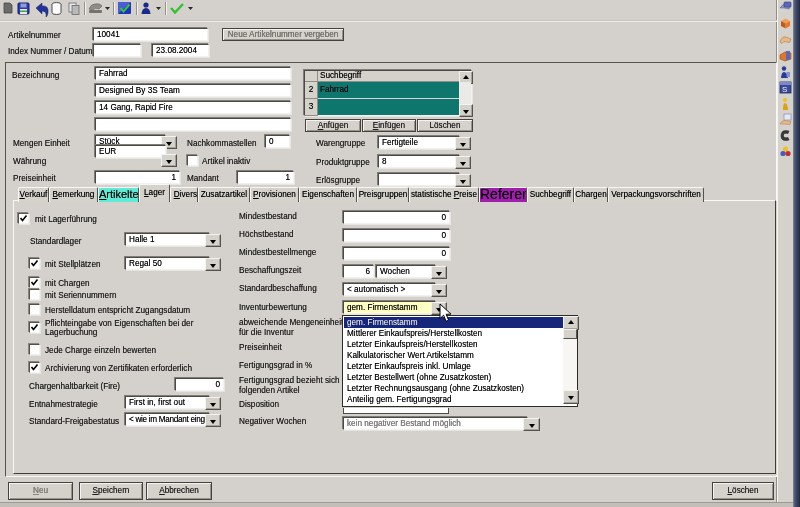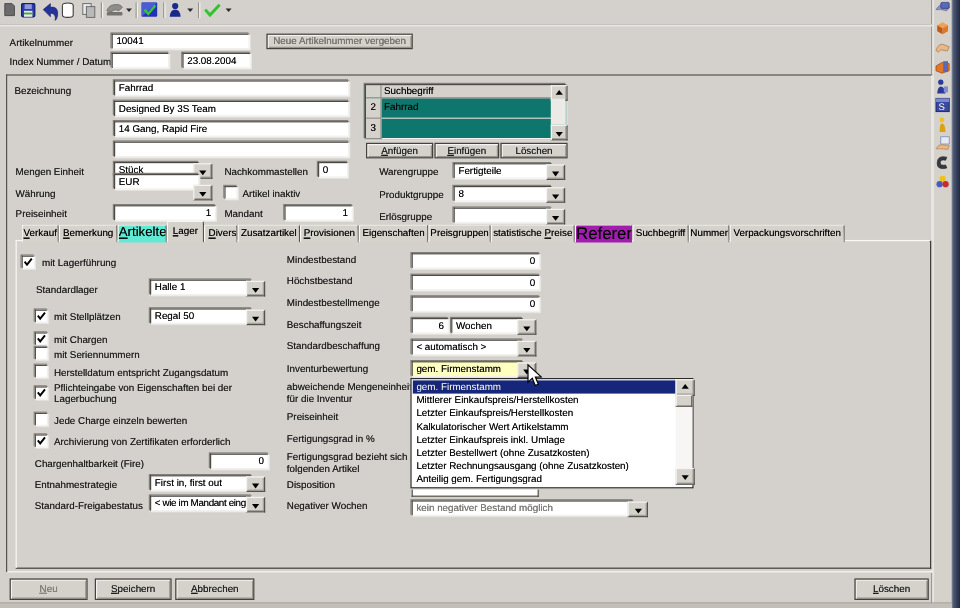--- a/index.html
+++ b/index.html
@@ -152,21 +152,21 @@
     <div style="position:absolute;left:98px;top:187px;width:39px;height:14px;z-index:20;background:#5eead4;border:1px solid;border-color:#f8f7f5 #55524c #d5d2cc #f8f7f5;border-bottom:none;border-radius:2px 2px 0 0;text-align:center;font-size:11px;line-height:13px;white-space:nowrap;overflow:hidden"><u>A</u>rtikeltext</div>
     <div style="position:absolute;left:139px;top:184px;width:29px;height:17px;z-index:30;background:#d5d2cc;border:1px solid;border-color:#f8f7f5 #55524c #d5d2cc #f8f7f5;border-bottom:none;border-radius:2px 2px 0 0;text-align:center;font-size:8.2px;line-height:15px;white-space:nowrap;overflow:hidden"><u>L</u>ager</div>
     <div style="position:absolute;left:170px;top:187px;width:26px;height:14px;z-index:20;background:#d5d2cc;border:1px solid;border-color:#f8f7f5 #55524c #d5d2cc #f8f7f5;border-bottom:none;border-radius:2px 2px 0 0;text-align:right;font-size:8.2px;line-height:13px;white-space:nowrap;overflow:hidden"><u>D</u>ivers</div>
     <div style="position:absolute;left:198px;top:187px;width:50px;height:14px;z-index:20;background:#d5d2cc;border:1px solid;border-color:#f8f7f5 #55524c #d5d2cc #f8f7f5;border-bottom:none;border-radius:2px 2px 0 0;text-align:center;font-size:8.2px;line-height:13px;white-space:nowrap;overflow:hidden">Zusatzartikel</div>
     <div style="position:absolute;left:250px;top:187px;width:47px;height:14px;z-index:20;background:#d5d2cc;border:1px solid;border-color:#f8f7f5 #55524c #d5d2cc #f8f7f5;border-bottom:none;border-radius:2px 2px 0 0;text-align:center;font-size:8.2px;line-height:13px;white-space:nowrap;overflow:hidden"><u>P</u>rovisionen</div>
     <div style="position:absolute;left:299px;top:187px;width:56px;height:14px;z-index:20;background:#d5d2cc;border:1px solid;border-color:#f8f7f5 #55524c #d5d2cc #f8f7f5;border-bottom:none;border-radius:2px 2px 0 0;text-align:center;font-size:8.2px;line-height:13px;white-space:nowrap;overflow:hidden">Eigenschaften</div>
     <div style="position:absolute;left:357px;top:187px;width:50px;height:14px;z-index:20;background:#d5d2cc;border:1px solid;border-color:#f8f7f5 #55524c #d5d2cc #f8f7f5;border-bottom:none;border-radius:2px 2px 0 0;text-align:center;font-size:8.2px;line-height:13px;white-space:nowrap;overflow:hidden">Preisgruppen</div>
     <div style="position:absolute;left:409px;top:187px;width:68px;height:14px;z-index:20;background:#d5d2cc;border:1px solid;border-color:#f8f7f5 #55524c #d5d2cc #f8f7f5;border-bottom:none;border-radius:2px 2px 0 0;text-align:center;font-size:8.2px;line-height:13px;white-space:nowrap;overflow:hidden">statistische <u>P</u>reise</div>
     <div style="position:absolute;left:479px;top:187px;width:46px;height:14px;z-index:20;background:#a21caf;border:1px solid;border-color:#f8f7f5 #55524c #d5d2cc #f8f7f5;border-bottom:none;border-radius:2px 2px 0 0;font-size:14px;line-height:13px;white-space:nowrap;overflow:hidden">Referenzen</div>
     <div style="position:absolute;left:527px;top:187px;width:45px;height:14px;z-index:20;background:#d5d2cc;border:1px solid;border-color:#f8f7f5 #55524c #d5d2cc #f8f7f5;border-bottom:none;border-radius:2px 2px 0 0;text-align:center;font-size:8.2px;line-height:13px;white-space:nowrap;overflow:hidden">Suchbegriff</div>
-    <div style="position:absolute;left:574px;top:187px;width:32px;height:14px;z-index:20;background:#d5d2cc;border:1px solid;border-color:#f8f7f5 #55524c #d5d2cc #f8f7f5;border-bottom:none;border-radius:2px 2px 0 0;text-align:center;font-size:8.2px;line-height:13px;white-space:nowrap;overflow:hidden">Nummer</div>
+    <div style="position:absolute;left:574px;top:187px;width:32px;height:14px;z-index:20;background:#d5d2cc;border:1px solid;border-color:#f8f7f5 #55524c #d5d2cc #f8f7f5;border-bottom:none;border-radius:2px 2px 0 0;text-align:center;font-size:8.2px;line-height:13px;white-space:nowrap;overflow:hidden">Chargen</div>
     <div style="position:absolute;left:608px;top:187px;width:94px;height:14px;z-index:20;background:#d5d2cc;border:1px solid;border-color:#f8f7f5 #55524c #d5d2cc #f8f7f5;border-bottom:none;border-radius:2px 2px 0 0;text-align:center;font-size:8.2px;line-height:13px;white-space:nowrap;overflow:hidden">Verpackungsvorschriften</div>
   </div>
 
 <div class="ab" style="left:13px;top:200px;width:761px;height:272px;border:1px solid;border-color:#f8f7f5 #403d38 #403d38 #f8f7f5;box-shadow:1px 1px 0 #d5d2cc, -1px -1px 0 #d5d2cc"></div>
 
 <span class="cb ck" style="left:18px;top:213px">
     <svg width="9" height="9">
       <path d="M1.5 4 L3.5 6.5 L7.5 1.5" stroke="#000" stroke-width="1.6" fill="none"></path>
     </svg>
   </span>

